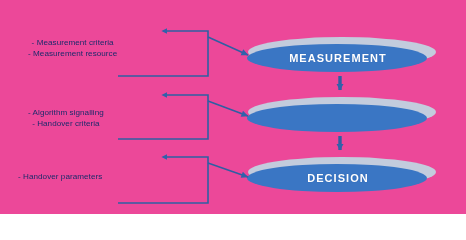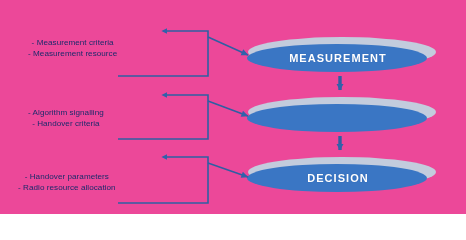--- a/index.html
+++ b/index.html
@@ -116,19 +116,18 @@
     <span class="annotation-line">- Measurement resource</span>
   </div>
 
   <div class="annotation-block" id="ann-1">
     <span class="annotation-line">- Algorithm signalling</span>
     <span class="annotation-line">- Handover criteria</span>
   </div>
 
   <div class="annotation-block" id="ann-2">
     <span class="annotation-line">- Handover parameters</span>
-    <span class="annotation-line">- Radio resource allocation</span>
   </div>
 
   <div class="stage-label" id="stage-label-0">MEASUREMENT</div>
   <div class="stage-label" id="stage-label-2">DECISION</div>
 
 </div>
 
 </body></html>

